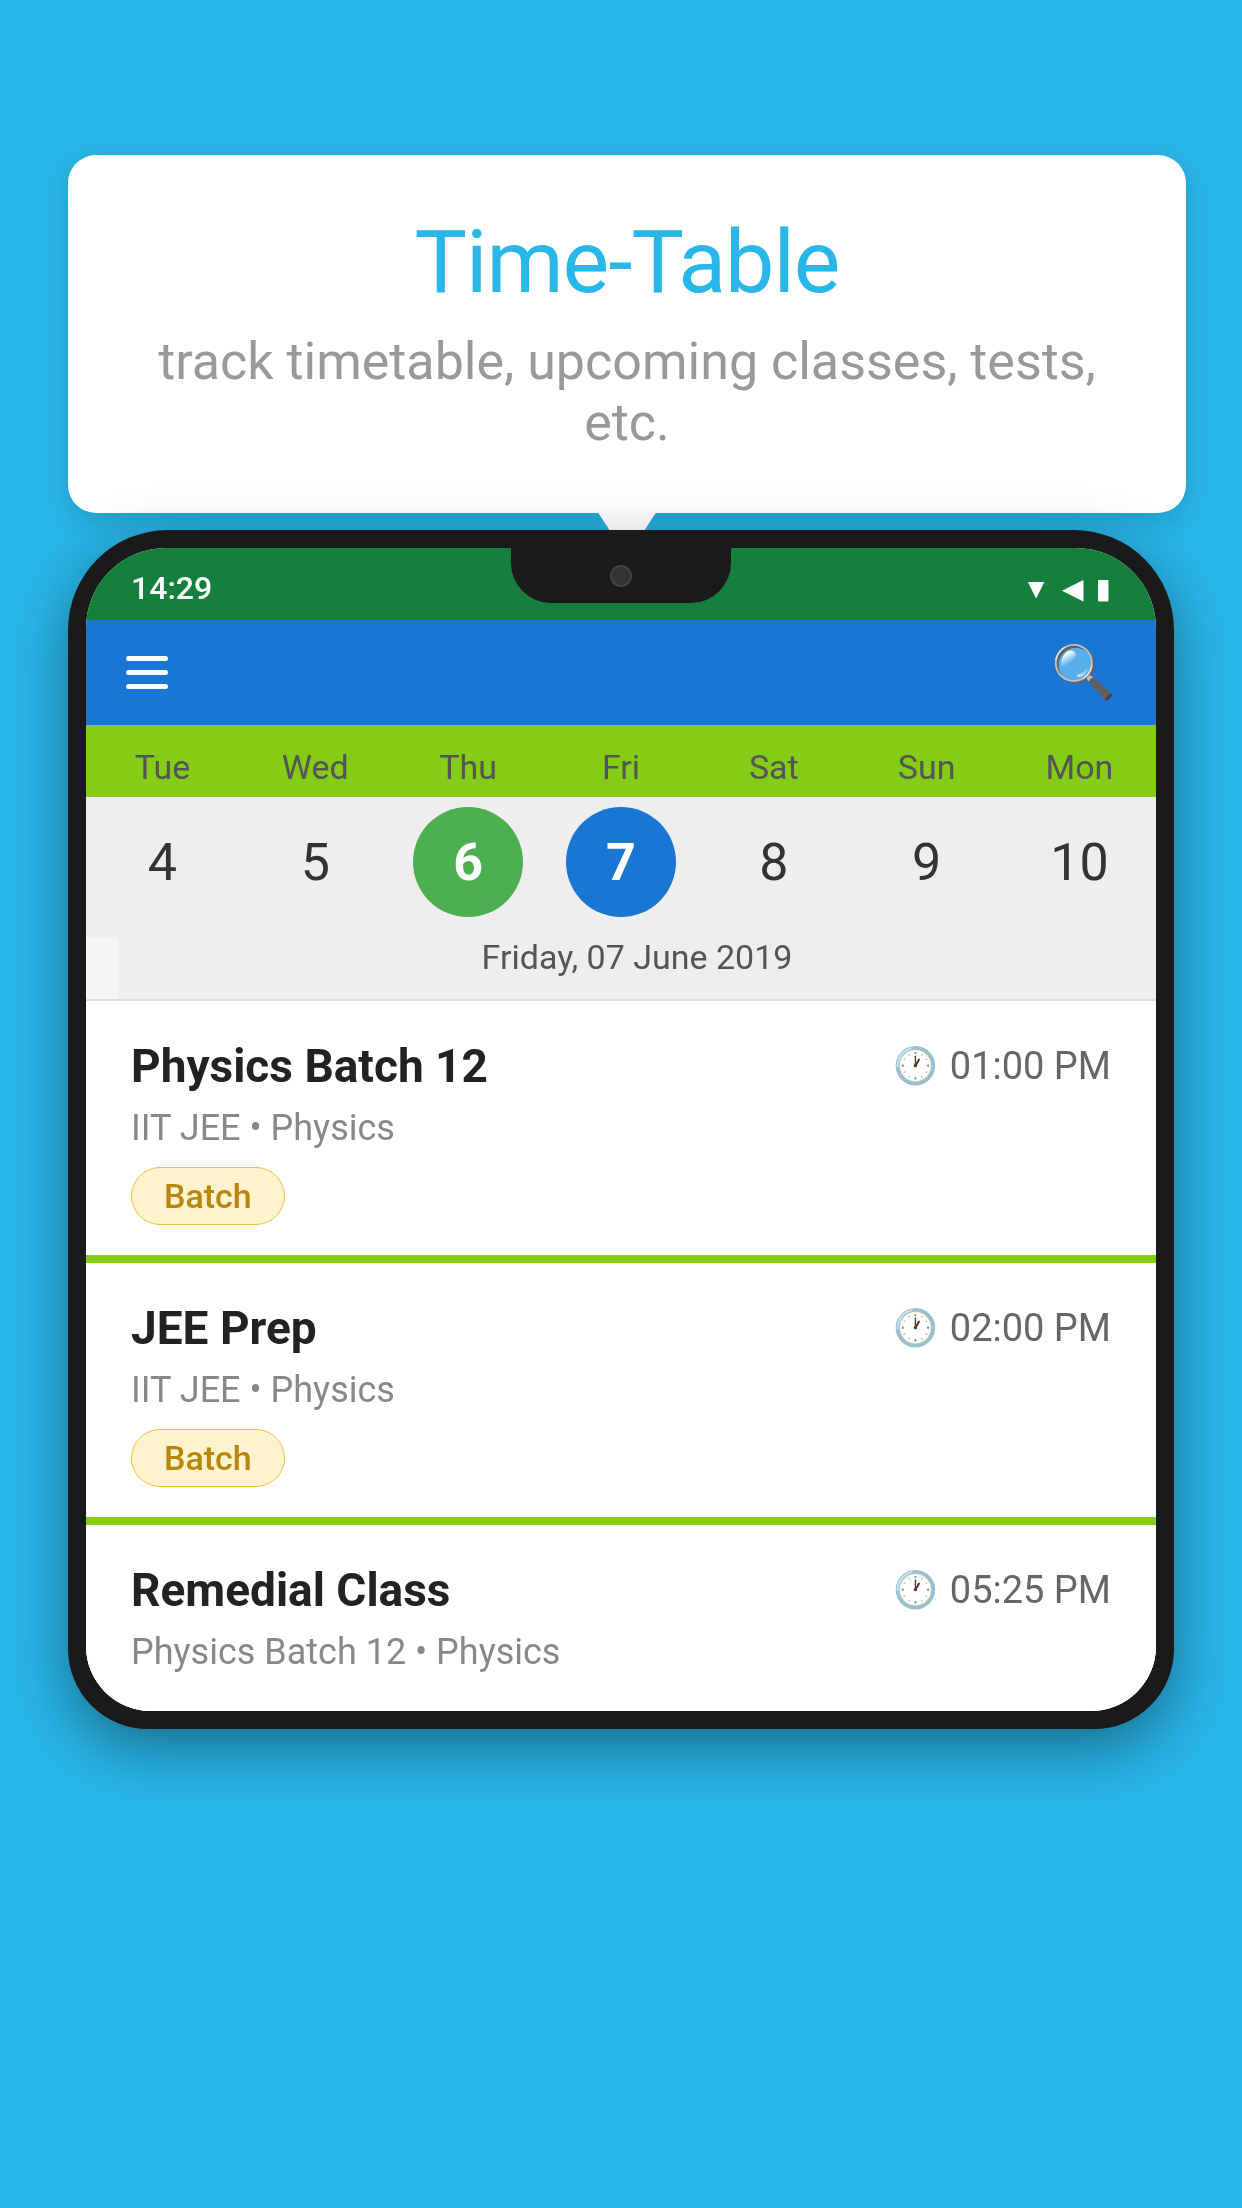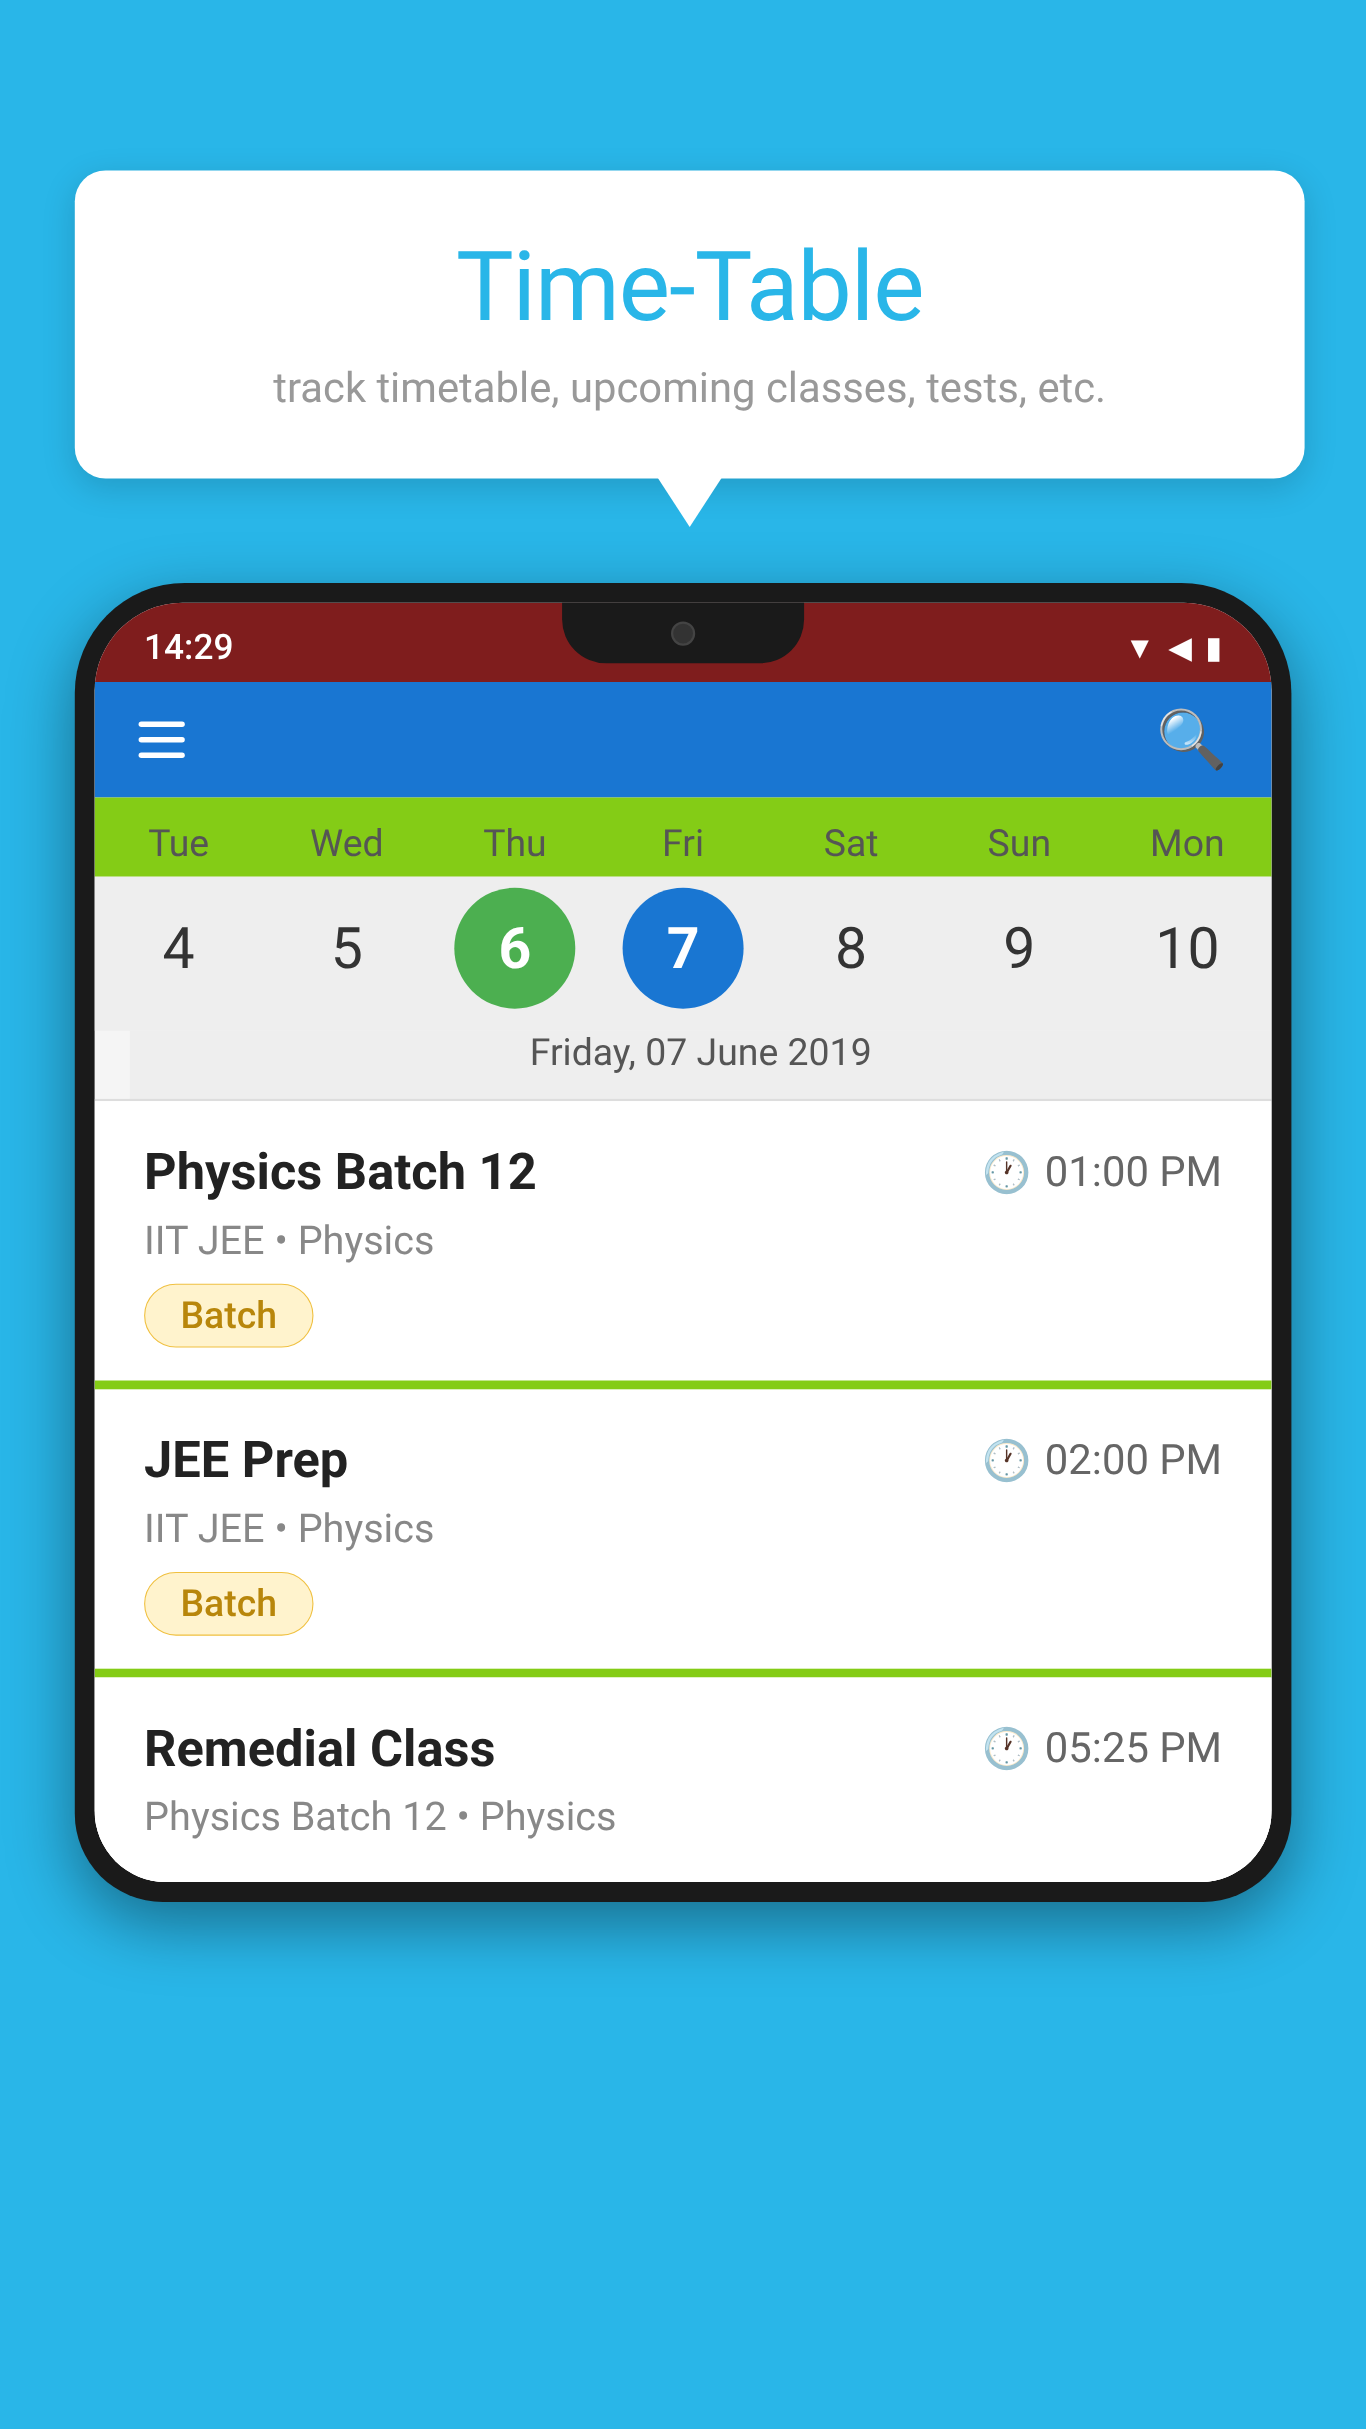--- a/index.html
+++ b/index.html
@@ -40,21 +40,21 @@
 
     .tooltip-title {
       font-size: 88px;
       font-weight: 400;
       color: #29b6e8;
       letter-spacing: -1px;
       margin-bottom: 18px;
     }
 
     .tooltip-subtitle {
-      font-size: 38px;
+      font-size: 52px;
       color: #999;
       font-weight: 400;
     }
 
     
     .phone-wrap {
       position: absolute;
       top: 530px;
       left: 68px;
       right: 68px;
@@ -95,21 +95,21 @@
     }
 
     .phone-screen {
       background: #f5f5f5;
       border-radius: 80px 80px 65px 65px;
       overflow: hidden;
     }
 
     
     .status-bar {
-      background: #7f1d1d;
+      background: #15803d;
       height: 72px;
       display: flex;
       align-items: center;
       justify-content: space-between;
       padding: 0 45px;
       padding-top: 8px;
     }
 
     .status-time {
       color: white;

